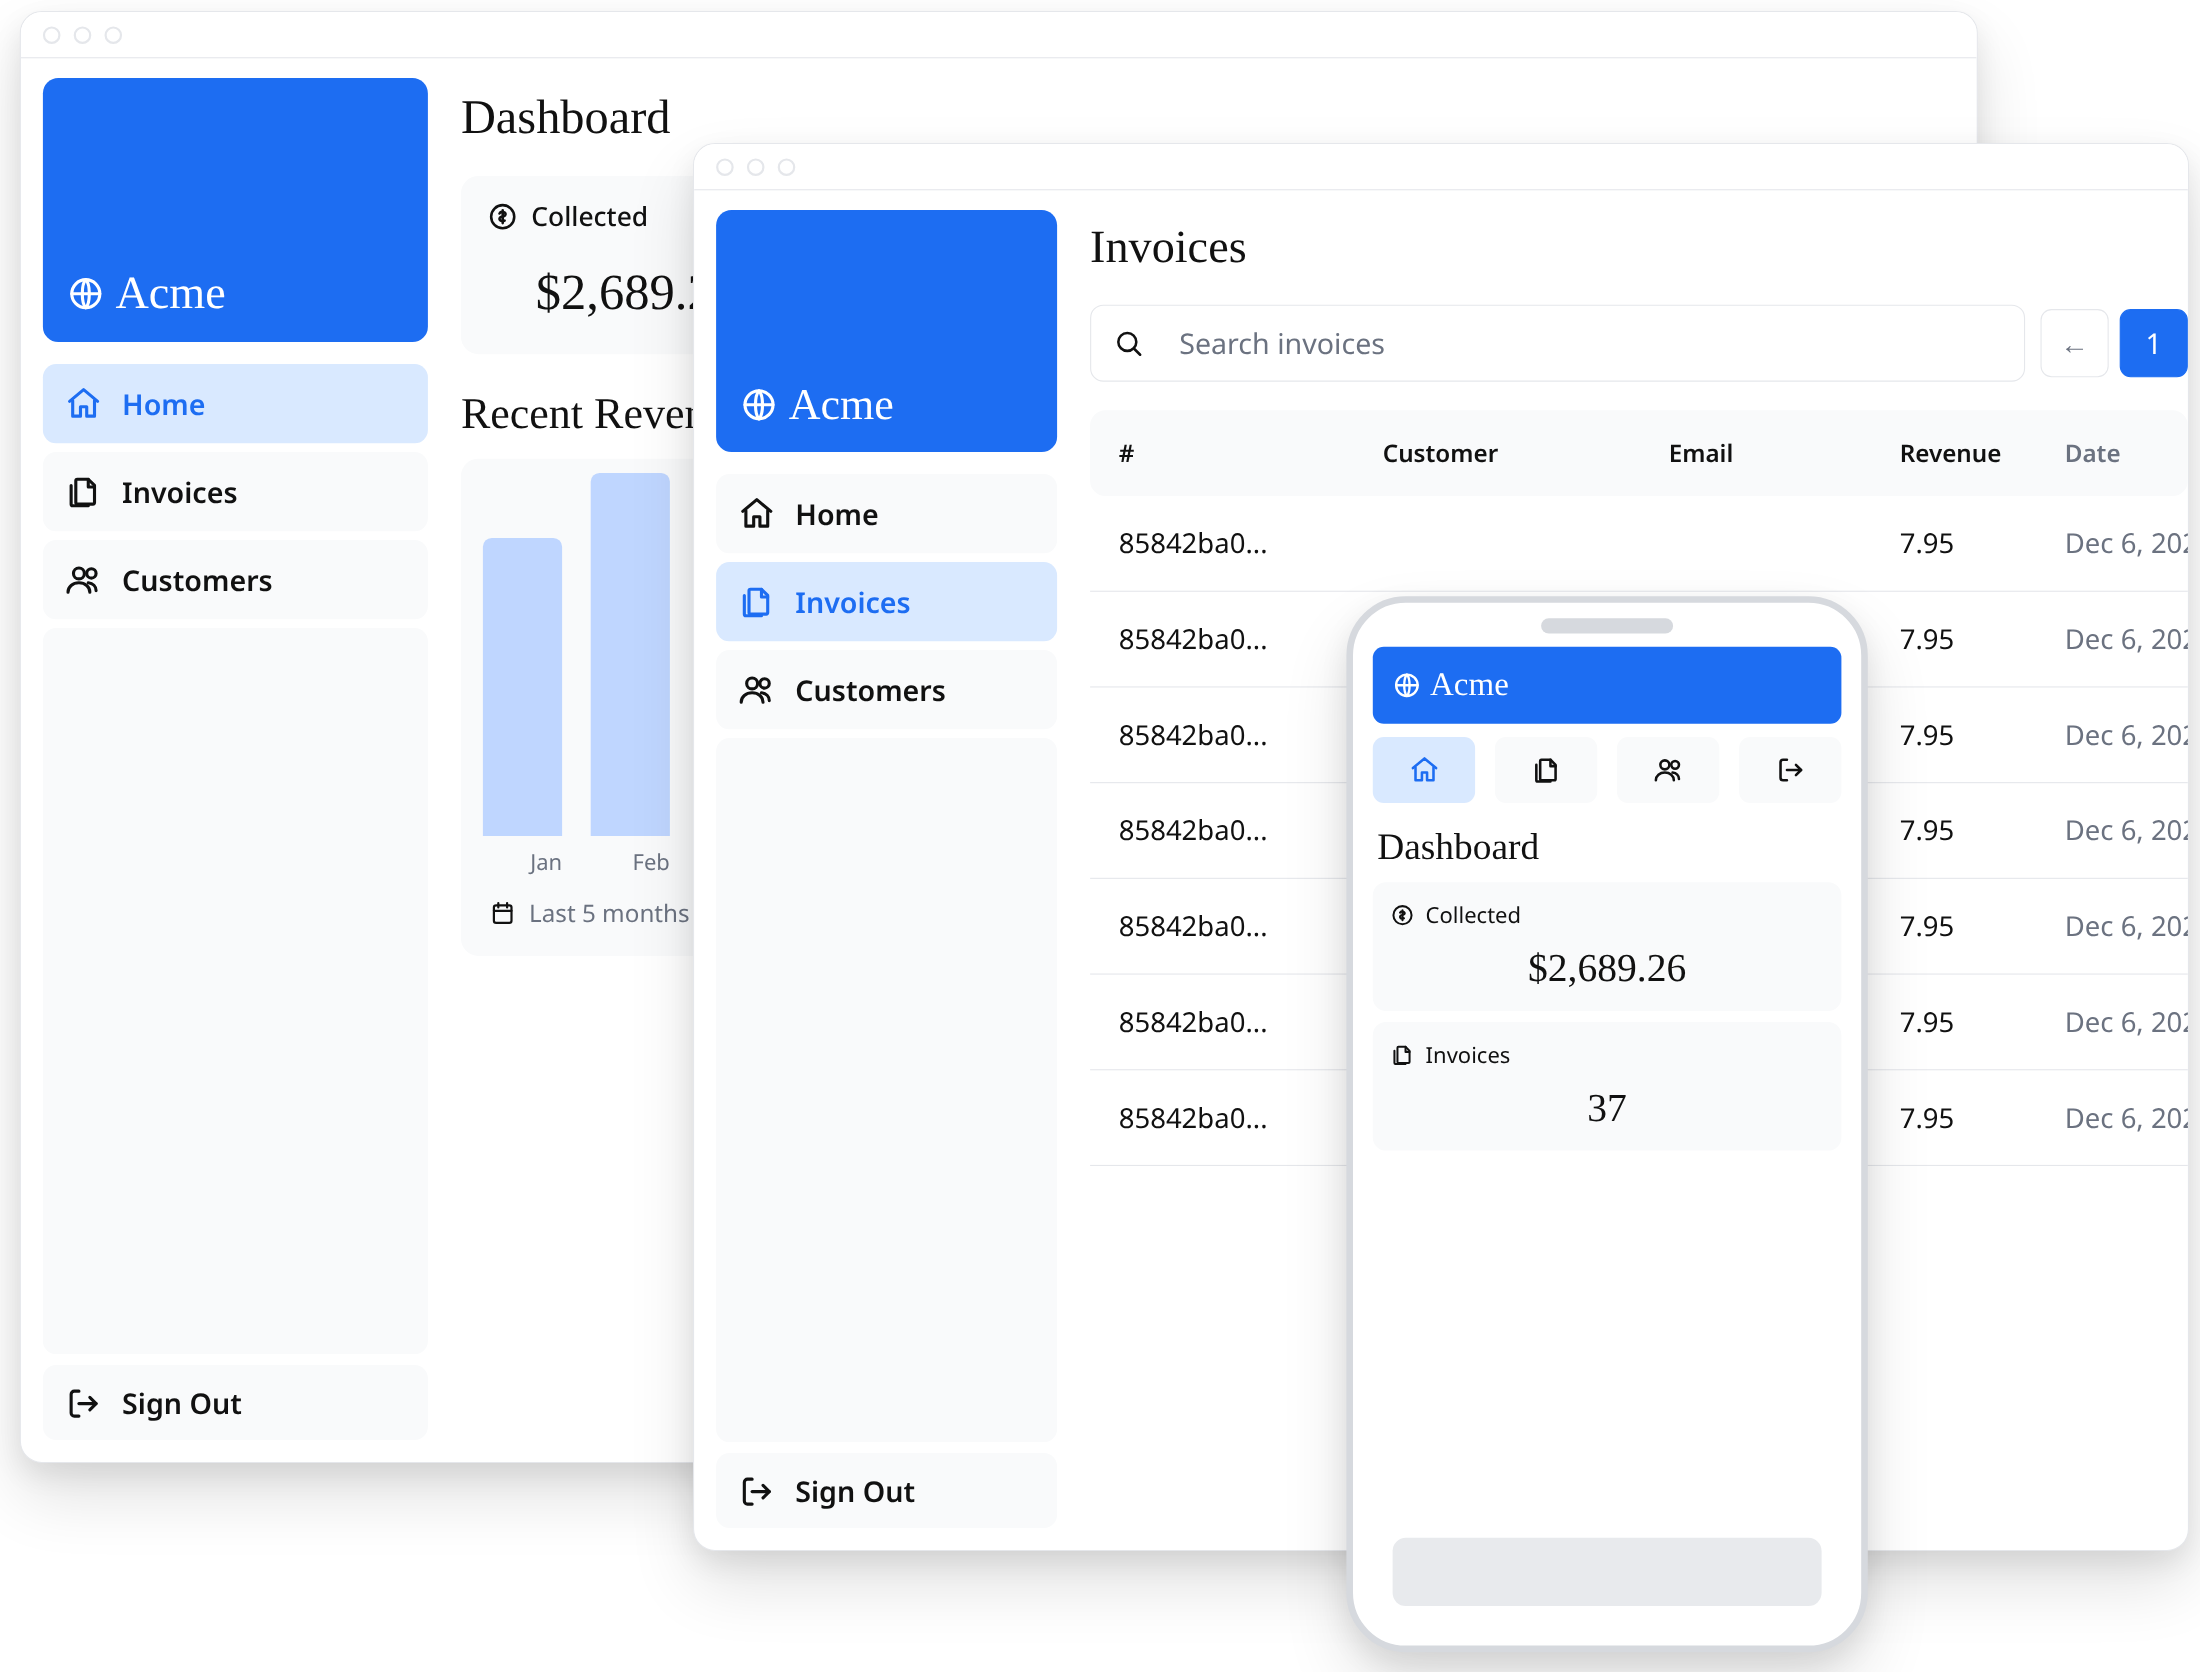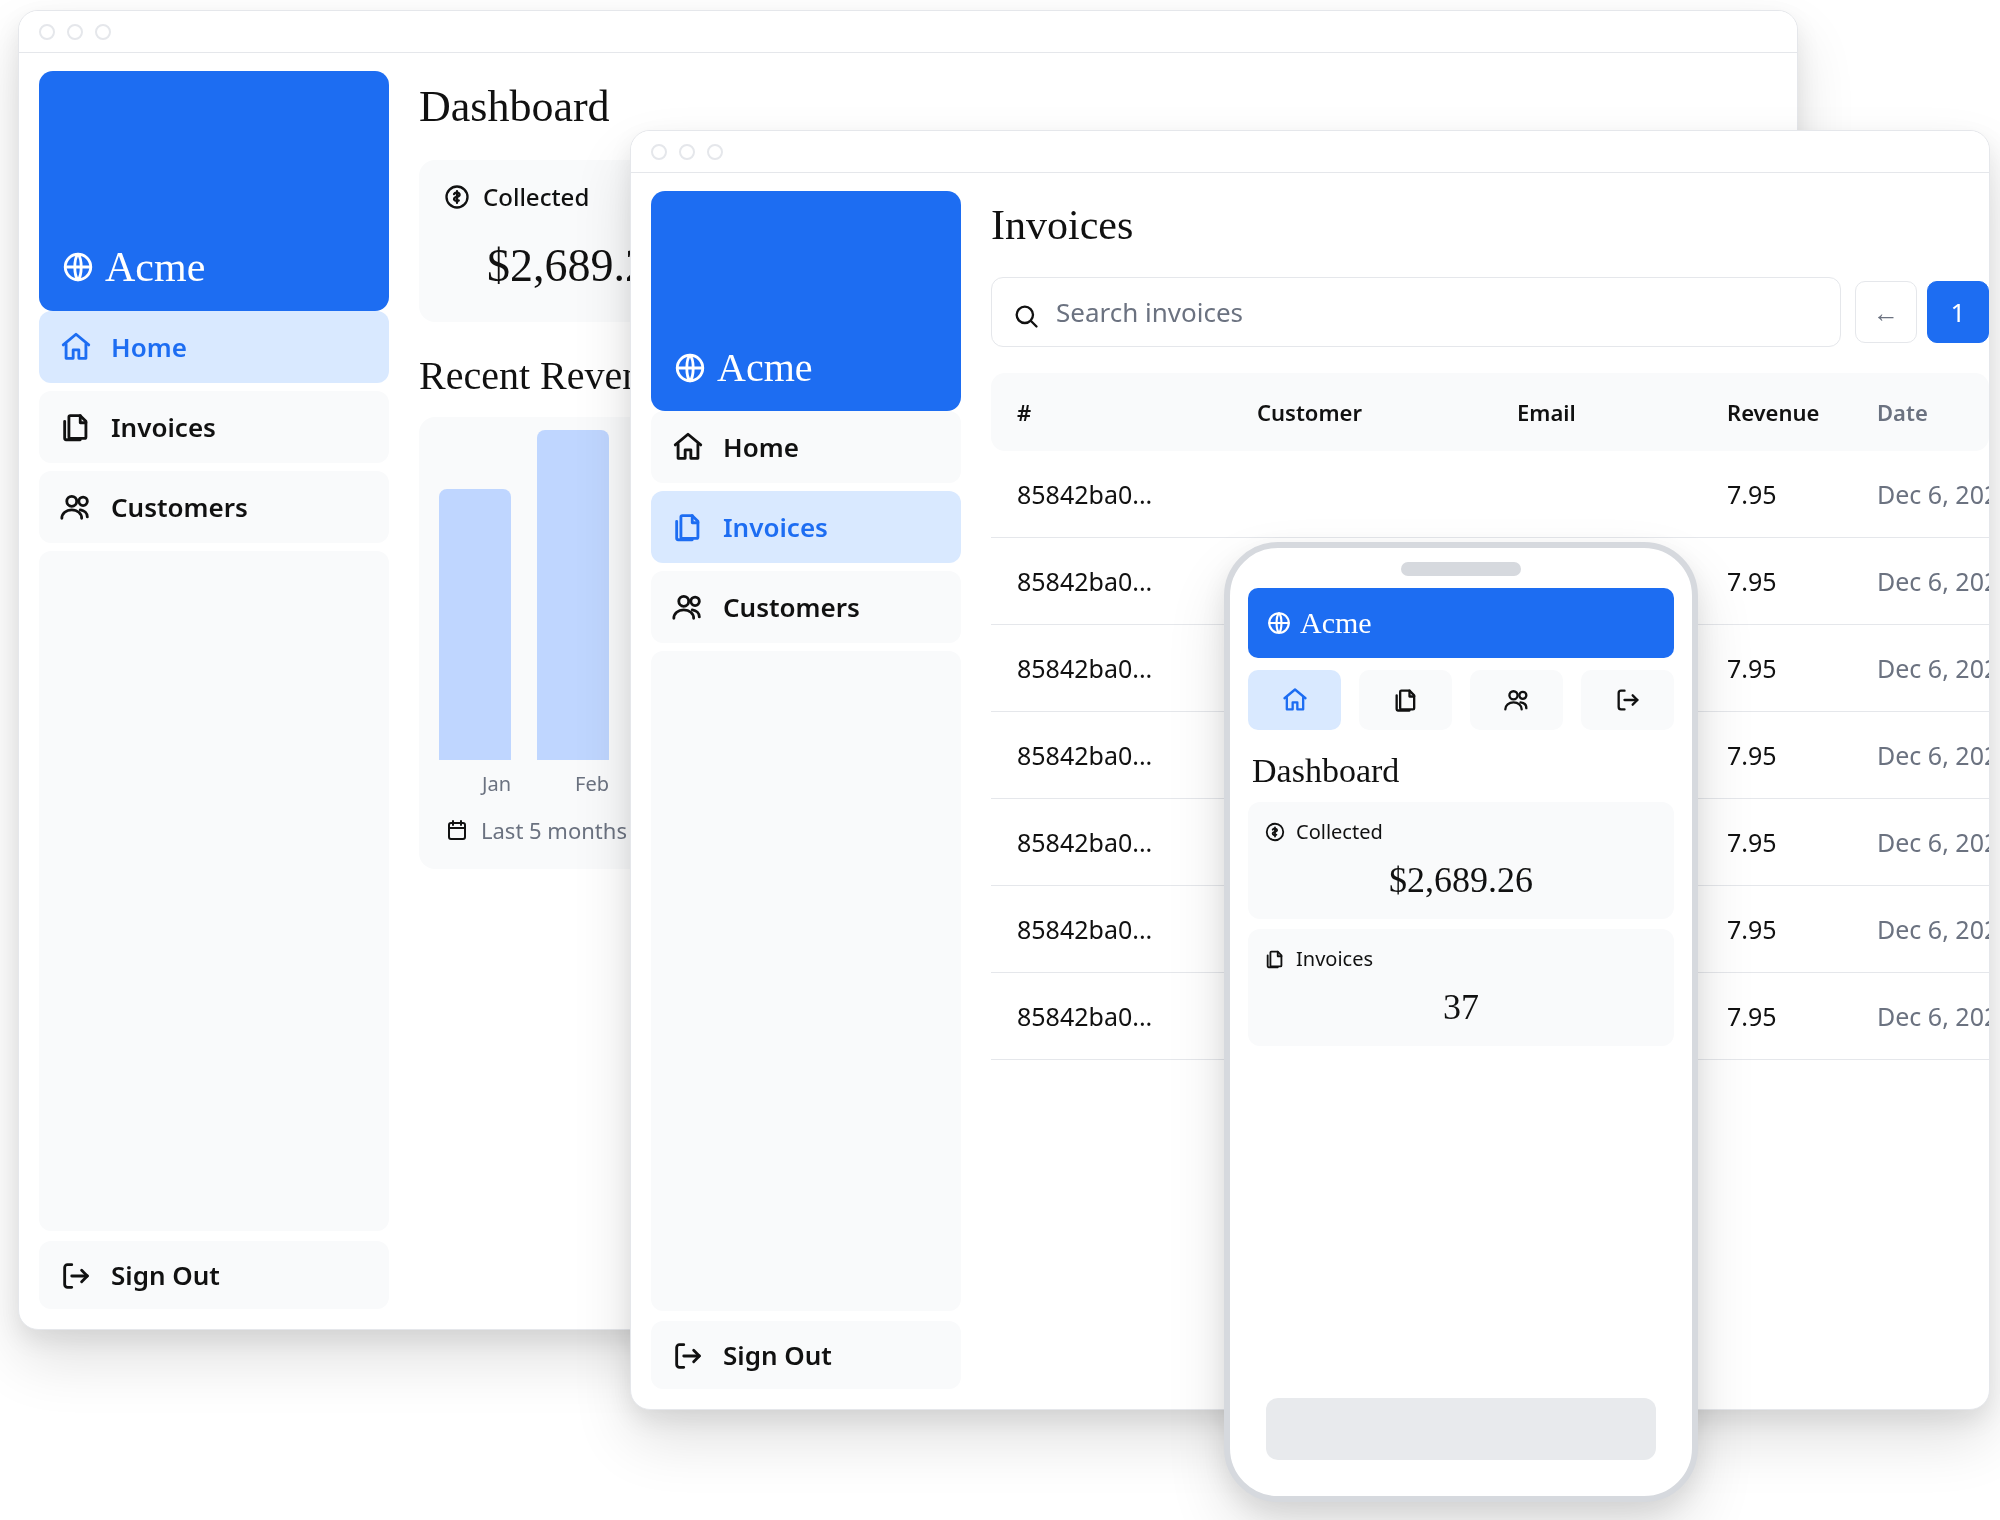--- a/index.html
+++ b/index.html
@@ -55,21 +55,21 @@
   width:100%;
   background:var(--blue);
   border-radius:14px;
   color:#fff;
   display:flex;align-items:flex-end;
   padding:30px 22px 20px 22px;
   font-family:Georgia,'Times New Roman',serif;
   font-weight:500;
 }
 .logo .brand{display:flex;align-items:center;gap:10px}
-.nav{margin-top:0;display:flex;flex-direction:column;gap:8px}
+.nav{margin-top:20px;display:flex;flex-direction:column;gap:8px}
 .nav-item{
   display:flex;align-items:center;gap:18px;
   padding:18px 20px;border-radius:12px;
   background:var(--panel);
   cursor:pointer;
   color:var(--text);font-weight:600;font-size:26px;
 }
 .nav-item.active{background:var(--blue-light);color:var(--blue)}
 .nav-item.active svg{stroke:var(--blue)}
 .nav-filler{flex:1;background:var(--panel);border-radius:12px;margin-top:8px}
@@ -100,21 +100,21 @@
 .chart-body{display:flex;height:360px}
 .y-axis{display:flex;flex-direction:column;justify-content:space-between;font-size:22px;color:var(--muted);padding-right:18px}
 .bars{flex:1;display:flex;align-items:flex-end;gap:26px;position:relative}
 .bar-wrap{display:flex;flex-direction:column;align-items:flex-end;gap:10px;width:72px}
 .bar{width:72px;background:var(--chart-bar);border-radius:8px 8px 0 0}
 .bar-lab{font-size:20px;color:var(--muted)}
 .chart-foot{display:flex;align-items:center;gap:12px;color:var(--muted);font-size:22px;padding:18px 6px 4px 6px}
 
 
 .searchbar{
-  display:flex;align-items:flex-end;gap:16px;
+  display:flex;align-items:center;gap:32px;
   border:1px solid var(--border);border-radius:12px;
   padding:16px 20px;color:var(--muted);font-size:26px;
 }
 .thead{display:flex;padding:24px 26px;background:var(--panel);border-radius:14px;margin-top:26px;font-weight:600;font-size:22px;color:#111}
 .tr{display:flex;padding:26px 26px;border-bottom:1px solid var(--border);font-size:25px;color:var(--text)}
 .c-id{min-width:240px}
 .c-cust{min-width:260px}
 .c-email{min-width:210px}
 .c-amt{min-width:150px}
 .c-date{min-width:200px;color:var(--muted)}

